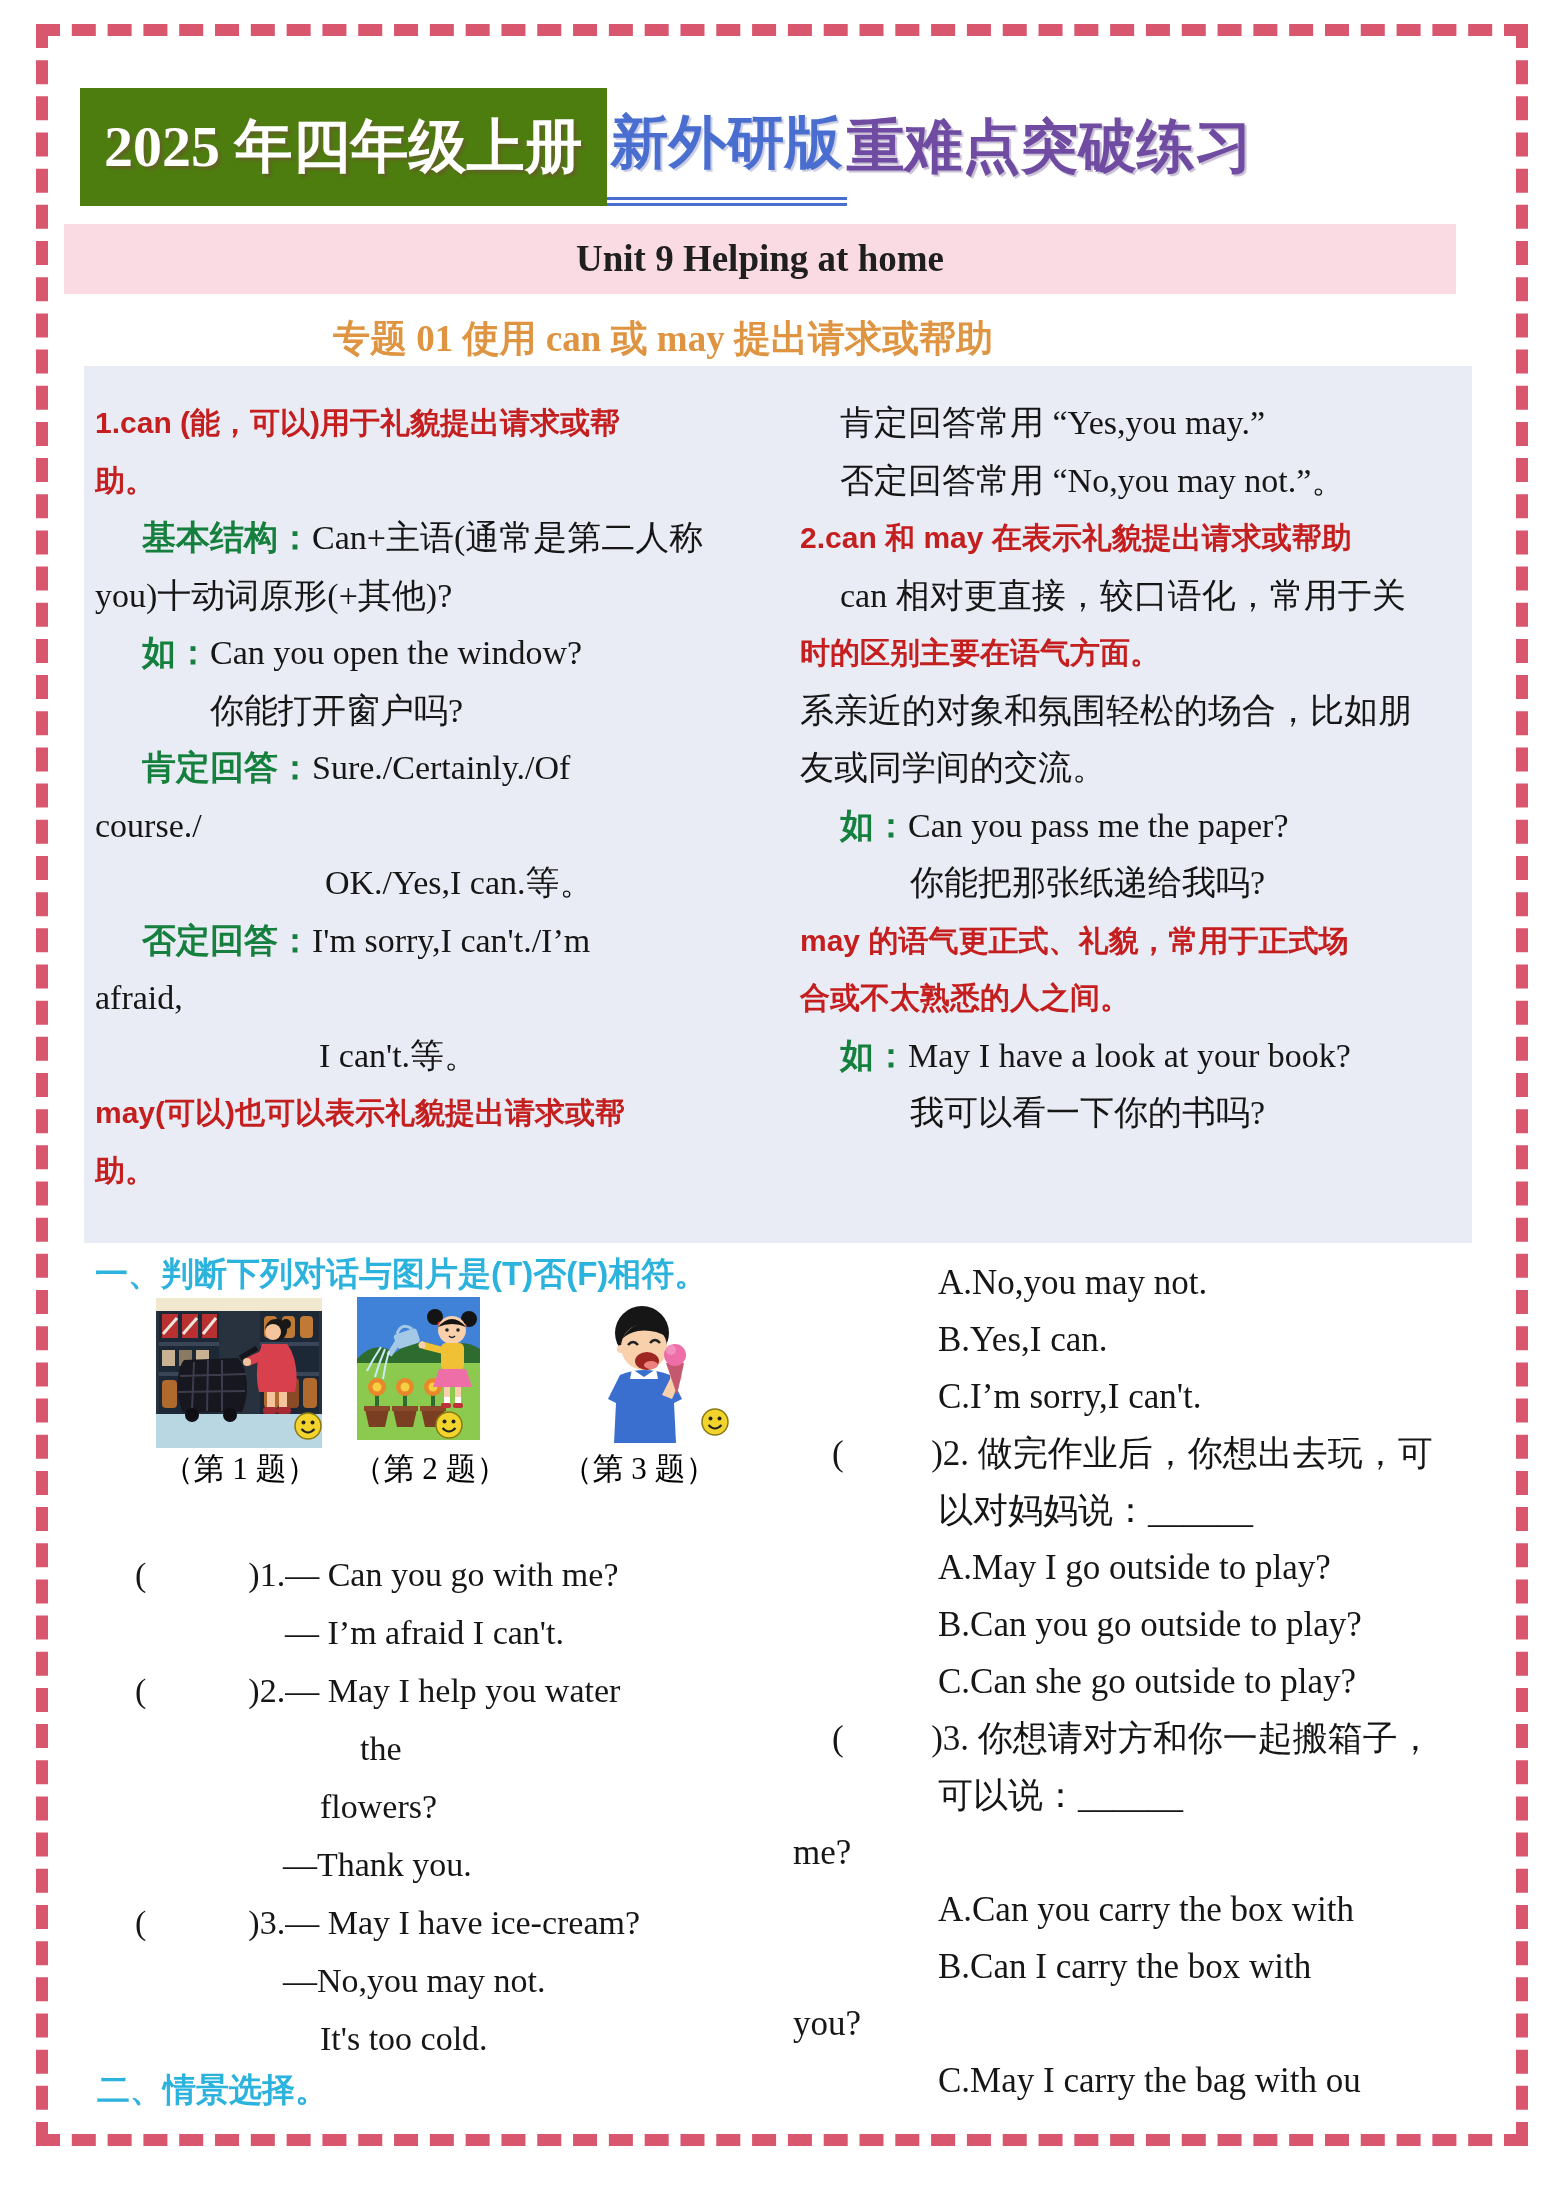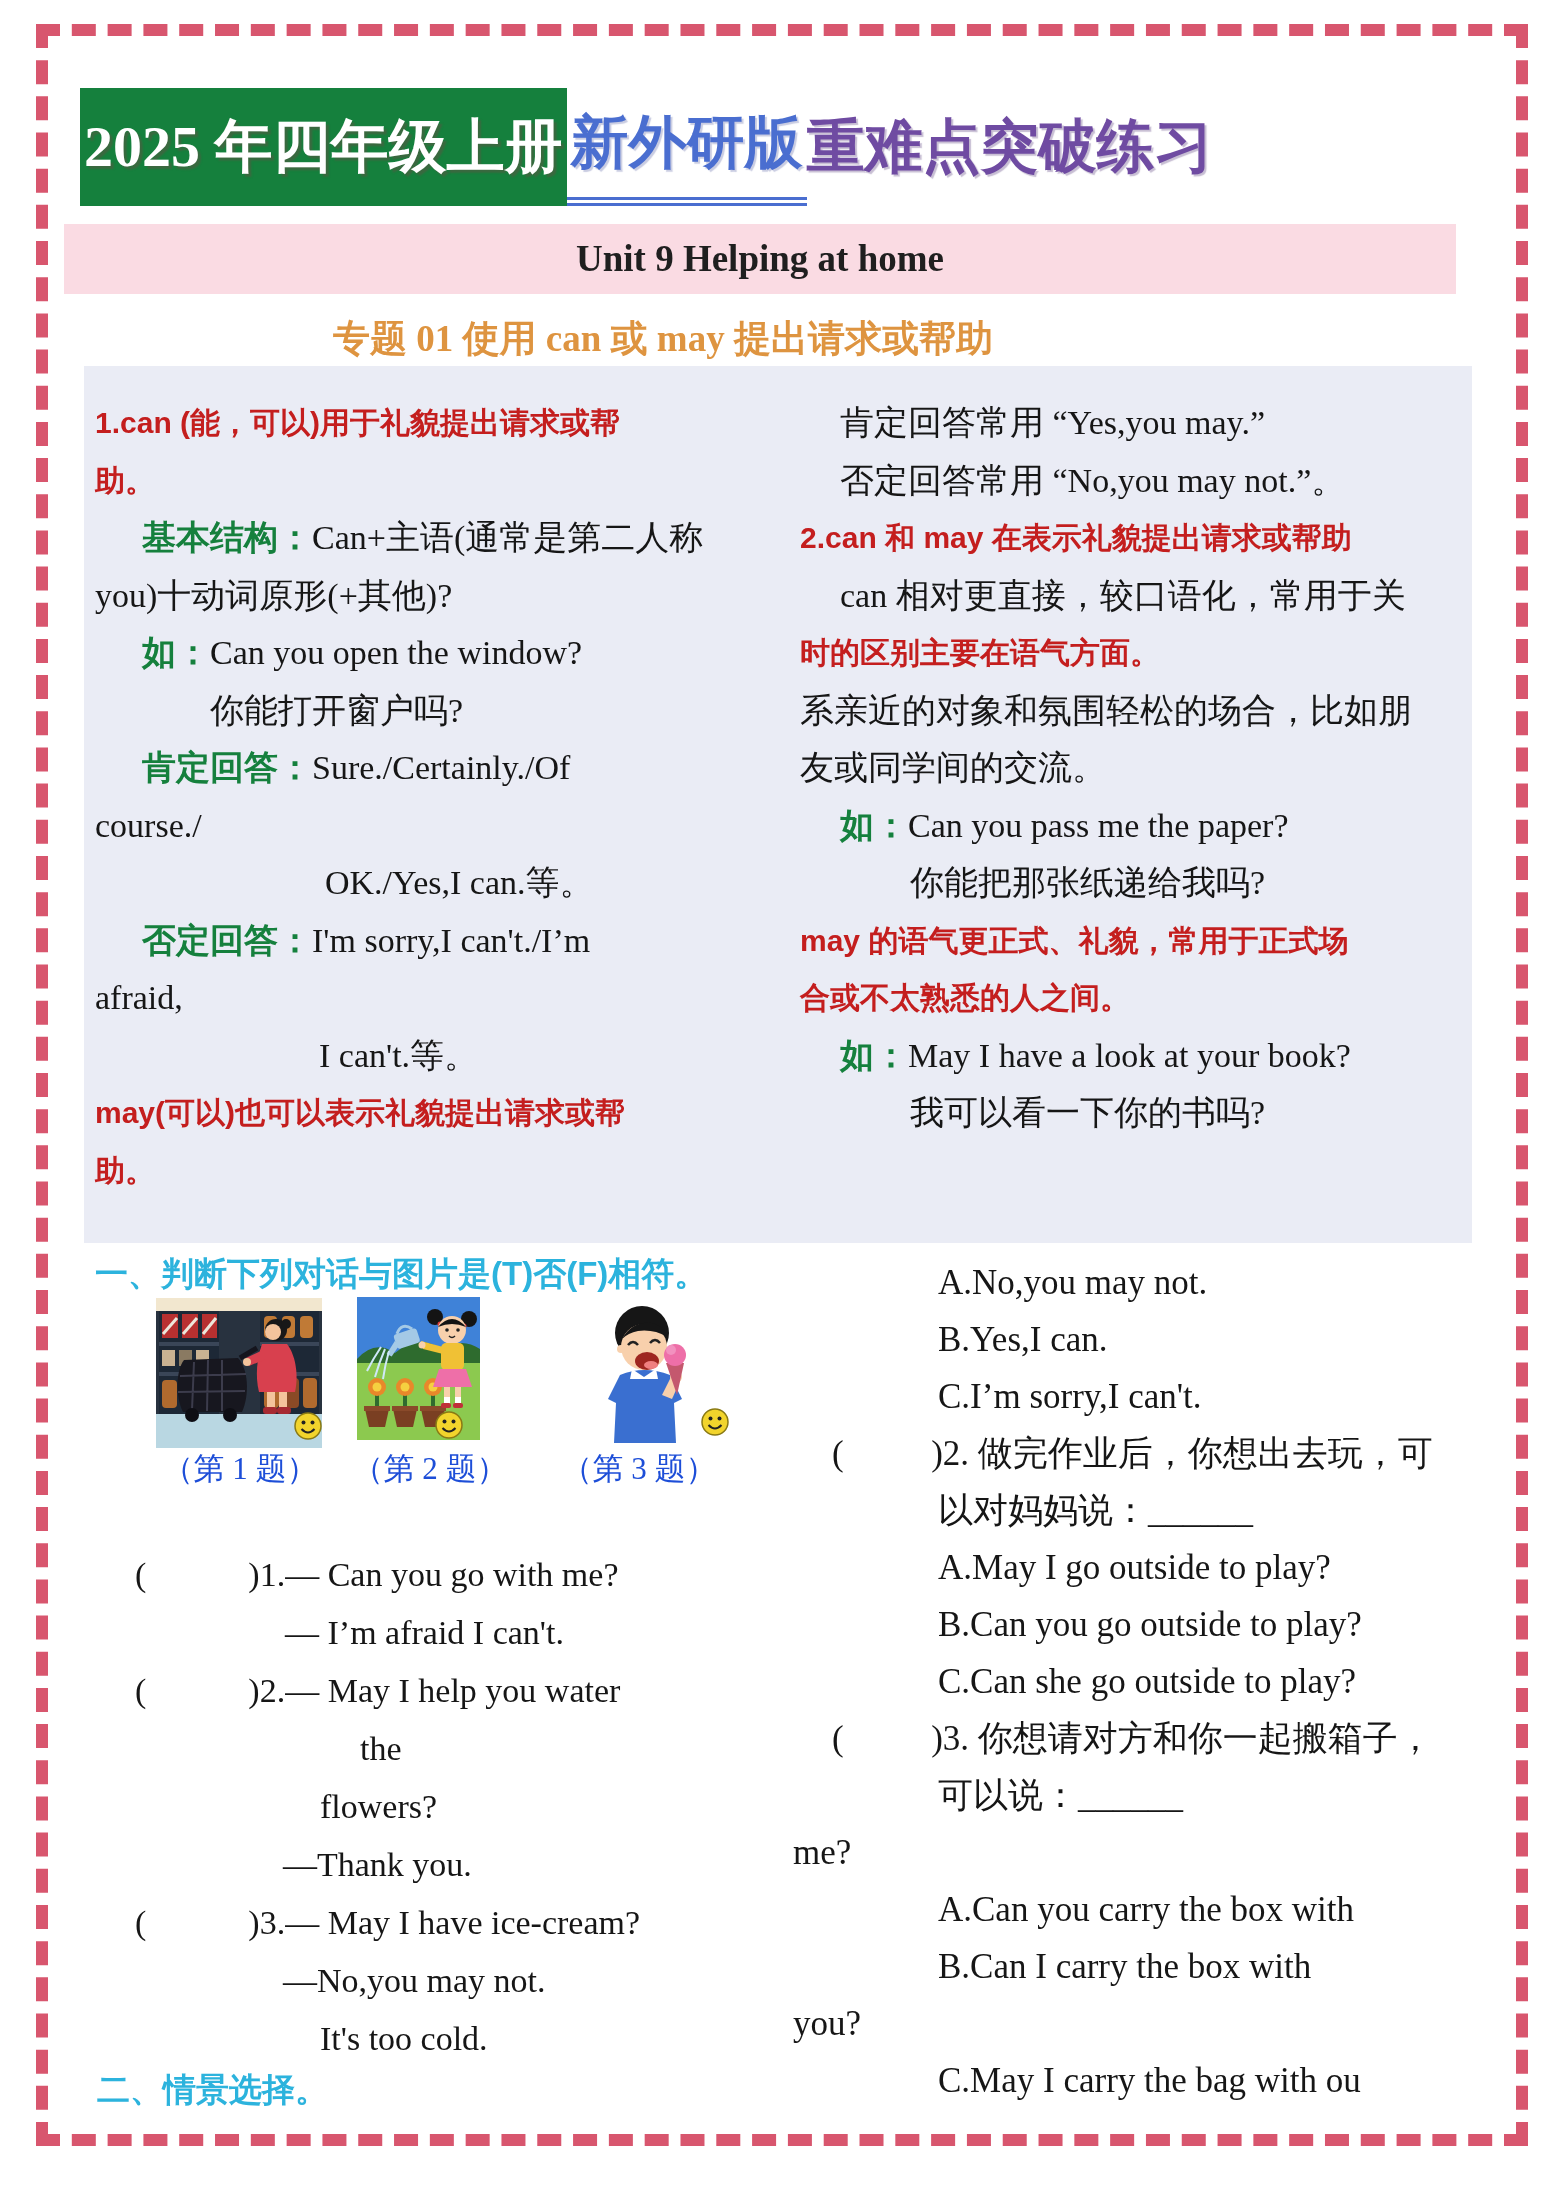--- a/index.html
+++ b/index.html
@@ -3,21 +3,21 @@
 <meta charset="utf-8">
 <style>
   html,body{margin:0;padding:0;background:#ffffff;}
   .page{position:relative;width:1560px;height:2206px;background:#fff;overflow:hidden;
         font-family:"Liberation Serif","DejaVu Serif",serif;color:#161616;}
   .frame{position:absolute;left:36px;top:24px;right:32px;bottom:60px;
          border:12px dashed #d8566e;}
   
   .title-row{position:absolute;left:80px;top:88px;height:118px;display:flex;align-items:stretch;
              white-space:nowrap;font-weight:bold;font-size:58px;}
-  .t-grade{background:#15803d;color:#fff;display:flex;align-items:center;padding:0 4px;
+  .t-grade{background:#4d7c0f;color:#fff;display:flex;align-items:center;padding:0 24px;
            text-shadow:3px 3px 2px rgba(130,60,70,.35);}
   .t-edition{color:#4a6ed0;display:flex;align-items:center;border-bottom:9px double #4a6ed0;
              text-shadow:2px 2px 1px rgba(100,110,170,.35);padding:0 4px;}
   .t-suffix{color:#6f4ba2;display:flex;align-items:center;text-shadow:2px 2px 1px rgba(95,70,130,.35);}
   .banner{position:absolute;left:64px;top:224px;width:1392px;height:70px;background:#fadbe3;
           color:#1f1f1f;font-size:37px;font-weight:bold;text-align:center;line-height:70px;}
   .topic{position:absolute;left:0;top:314px;width:1326px;text-align:center;
          color:#de9440;font-size:37px;font-weight:bold;}
   
   .notebox{position:absolute;left:84px;top:366px;width:1388px;height:877px;background:#eaecf5;}
@@ -28,21 +28,21 @@
   .red{color:#c41e1e;font-family:"Liberation Sans","DejaVu Sans",sans-serif;font-weight:bold;font-size:30px;}
   .lab{color:#15803d;font-family:"Liberation Sans","DejaVu Sans",sans-serif;font-weight:bold;}
   .cyanh{position:absolute;color:#2cb3dd;font-family:"Liberation Sans","DejaVu Sans",sans-serif;
          font-weight:bold;font-size:33px;white-space:pre;}
   
   #ex-left{left:95px;top:1546px;width:680px;}
   #ex-left .line{line-height:58px;}
   #ex-right{left:793px;top:1254px;width:720px;font-size:35px;}
   #ex-right .line{line-height:57px;}
   .pic{position:absolute;overflow:visible;}
-  .cap{position:absolute;top:1448px;width:220px;text-align:center;font-size:31px;color:#1d4ed8;white-space:pre;}
+  .cap{position:absolute;top:1448px;width:220px;text-align:center;font-size:31px;color:#000000;white-space:pre;}
 </style>
 </head>
 <body>
 
 <div class="page">
 
   <svg width="0" height="0" style="position:absolute">
     <defs>
       <g id="smiley">
         <circle r="13" fill="#f2d42c" stroke="#8a7a14" stroke-width="1.5"></circle>

